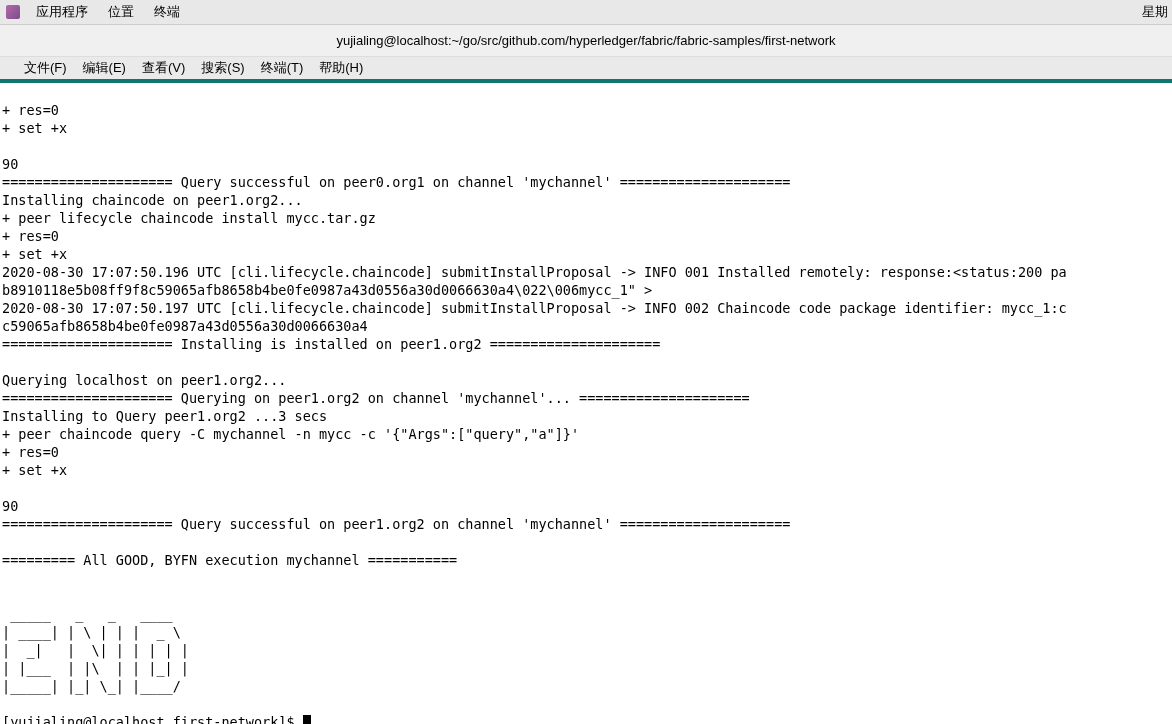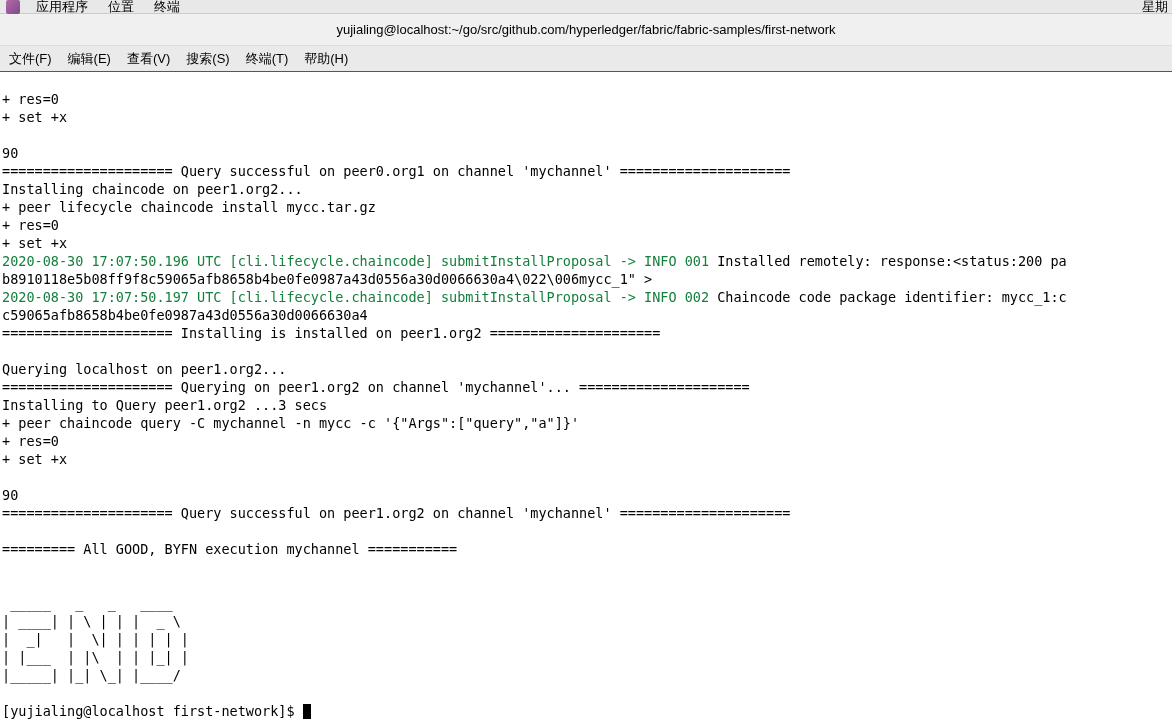--- a/index.html
+++ b/index.html
@@ -7,21 +7,21 @@
     font-family: sans-serif;
     font-size: 13px;
     background: #fff;
     color: #000;
     width: 1172px;
     height: 724px;
     overflow: hidden;
   }
   .top-panel {
     background: #e8e8e8;
-    height: 14px;
+    height: 25px;
     display: flex;
     align-items: center;
     padding: 0 6px;
     border-bottom: 1px solid #ccc;
     position: relative;
   }
   .top-panel .app-icon {
     width: 14px; height: 14px;
     margin-right: 6px;
     background: linear-gradient(135deg, #b668a8, #7a4d8a);
@@ -43,38 +43,38 @@
     justify-content: center;
     font-weight: normal;
     font-size: 13px;
     border-bottom: 1px solid #ddd;
   }
   .menu-bar {
     background: #eaeaea;
     height: 26px;
     display: flex;
     align-items: center;
-    padding: 0 1px;
-    border-bottom: 1px solid #0f766e;
+    padding: 0 16px;
+    border-bottom: 4px solid #0f766e;
   }
   .menu-bar .mitem {
     padding: 0 8px;
     cursor: pointer;
   }
   .terminal {
     font-family: "DejaVu Sans Mono", "Courier New", monospace;
     font-size: 13.5px;
     line-height: 18px;
     white-space: pre;
     padding: 0 2px;
     background: #fff;
     color: #000;
     overflow: hidden;
   }
-  .term-blue { color: #15803d; }
+  .term-blue { color: #000000; }
   .cursor {
     display: inline-block;
     width: 8px;
     height: 15px;
     background: #000;
     vertical-align: text-bottom;
   }
 </style>
 </head>
 <body>

